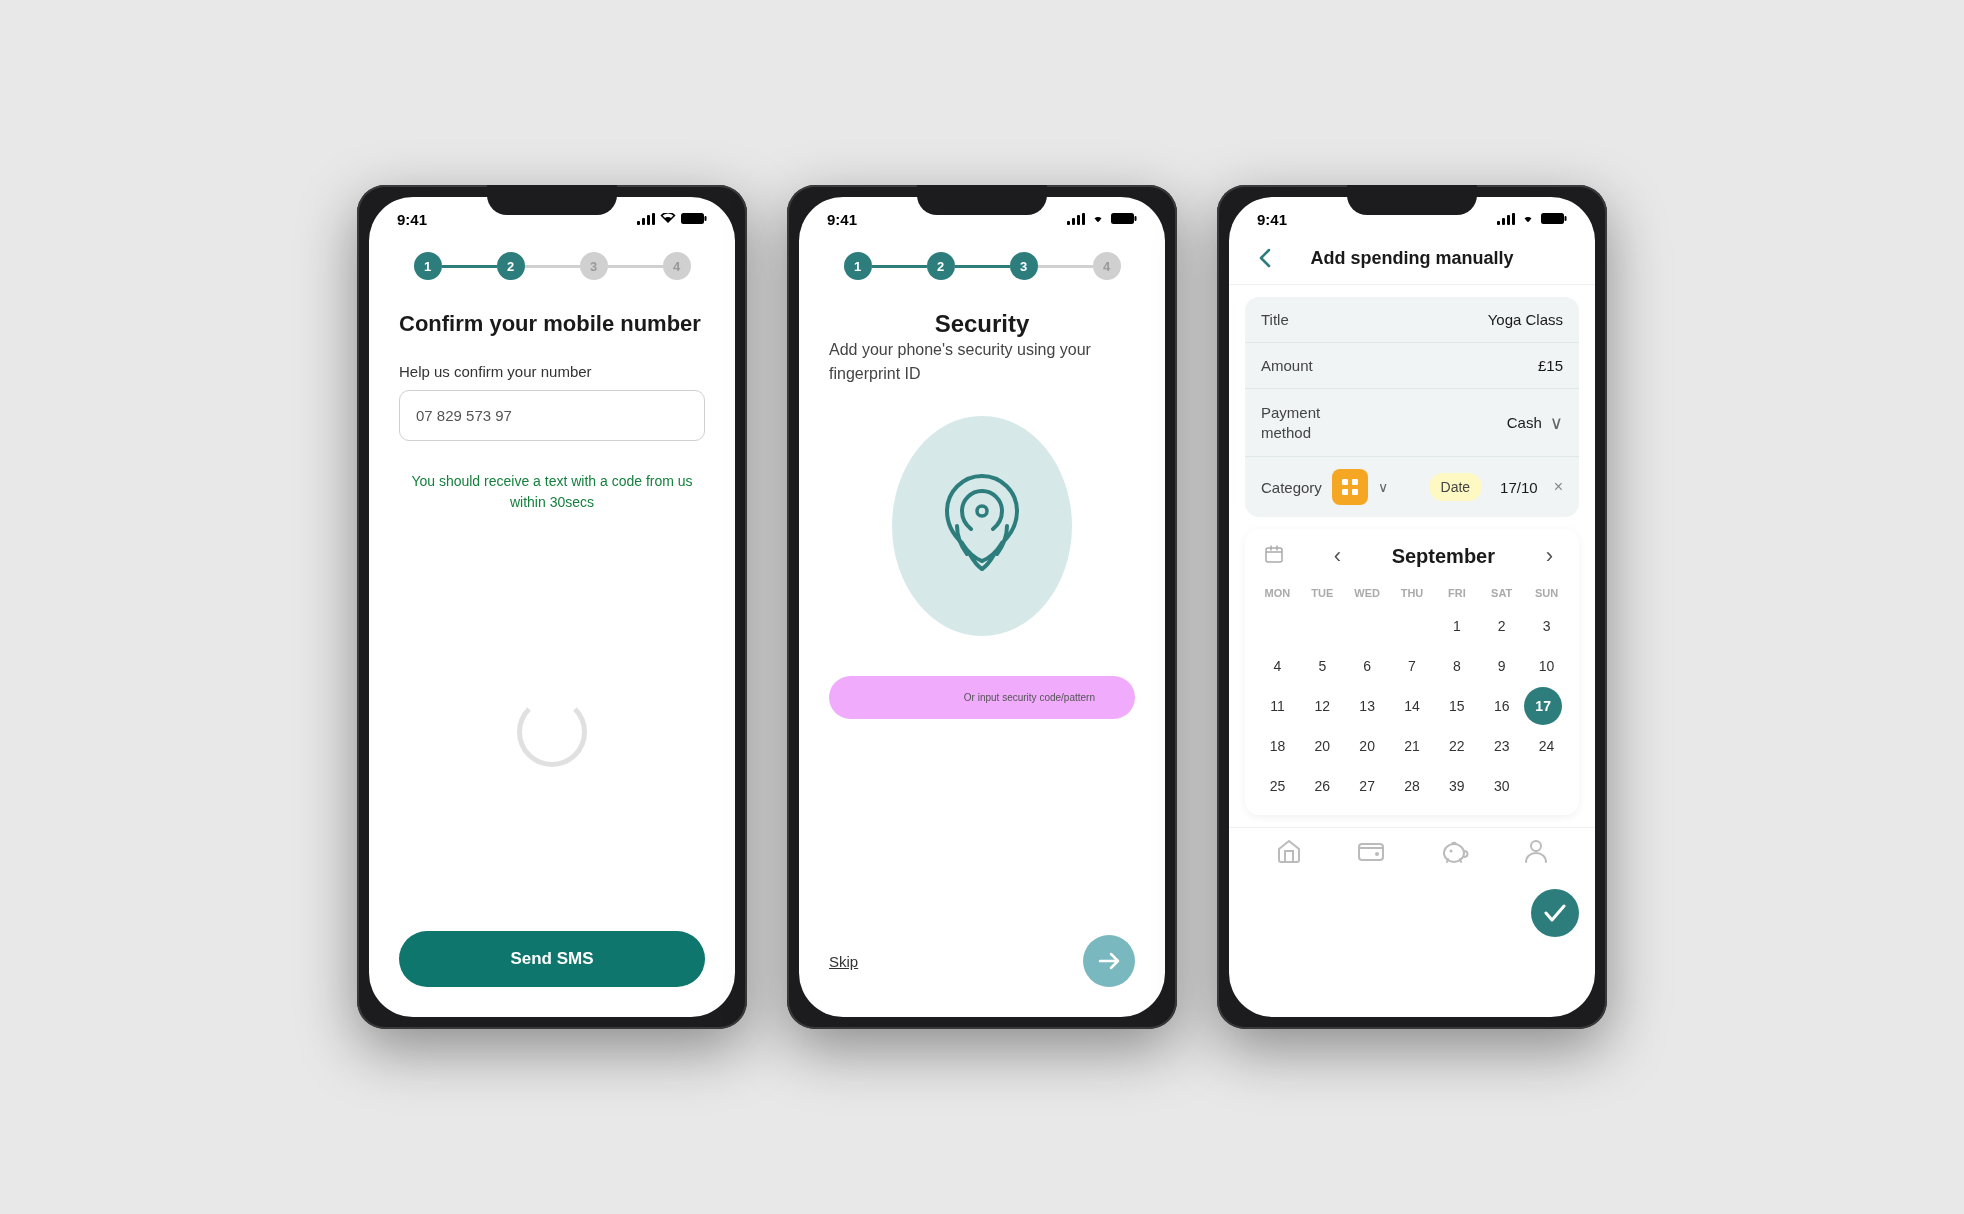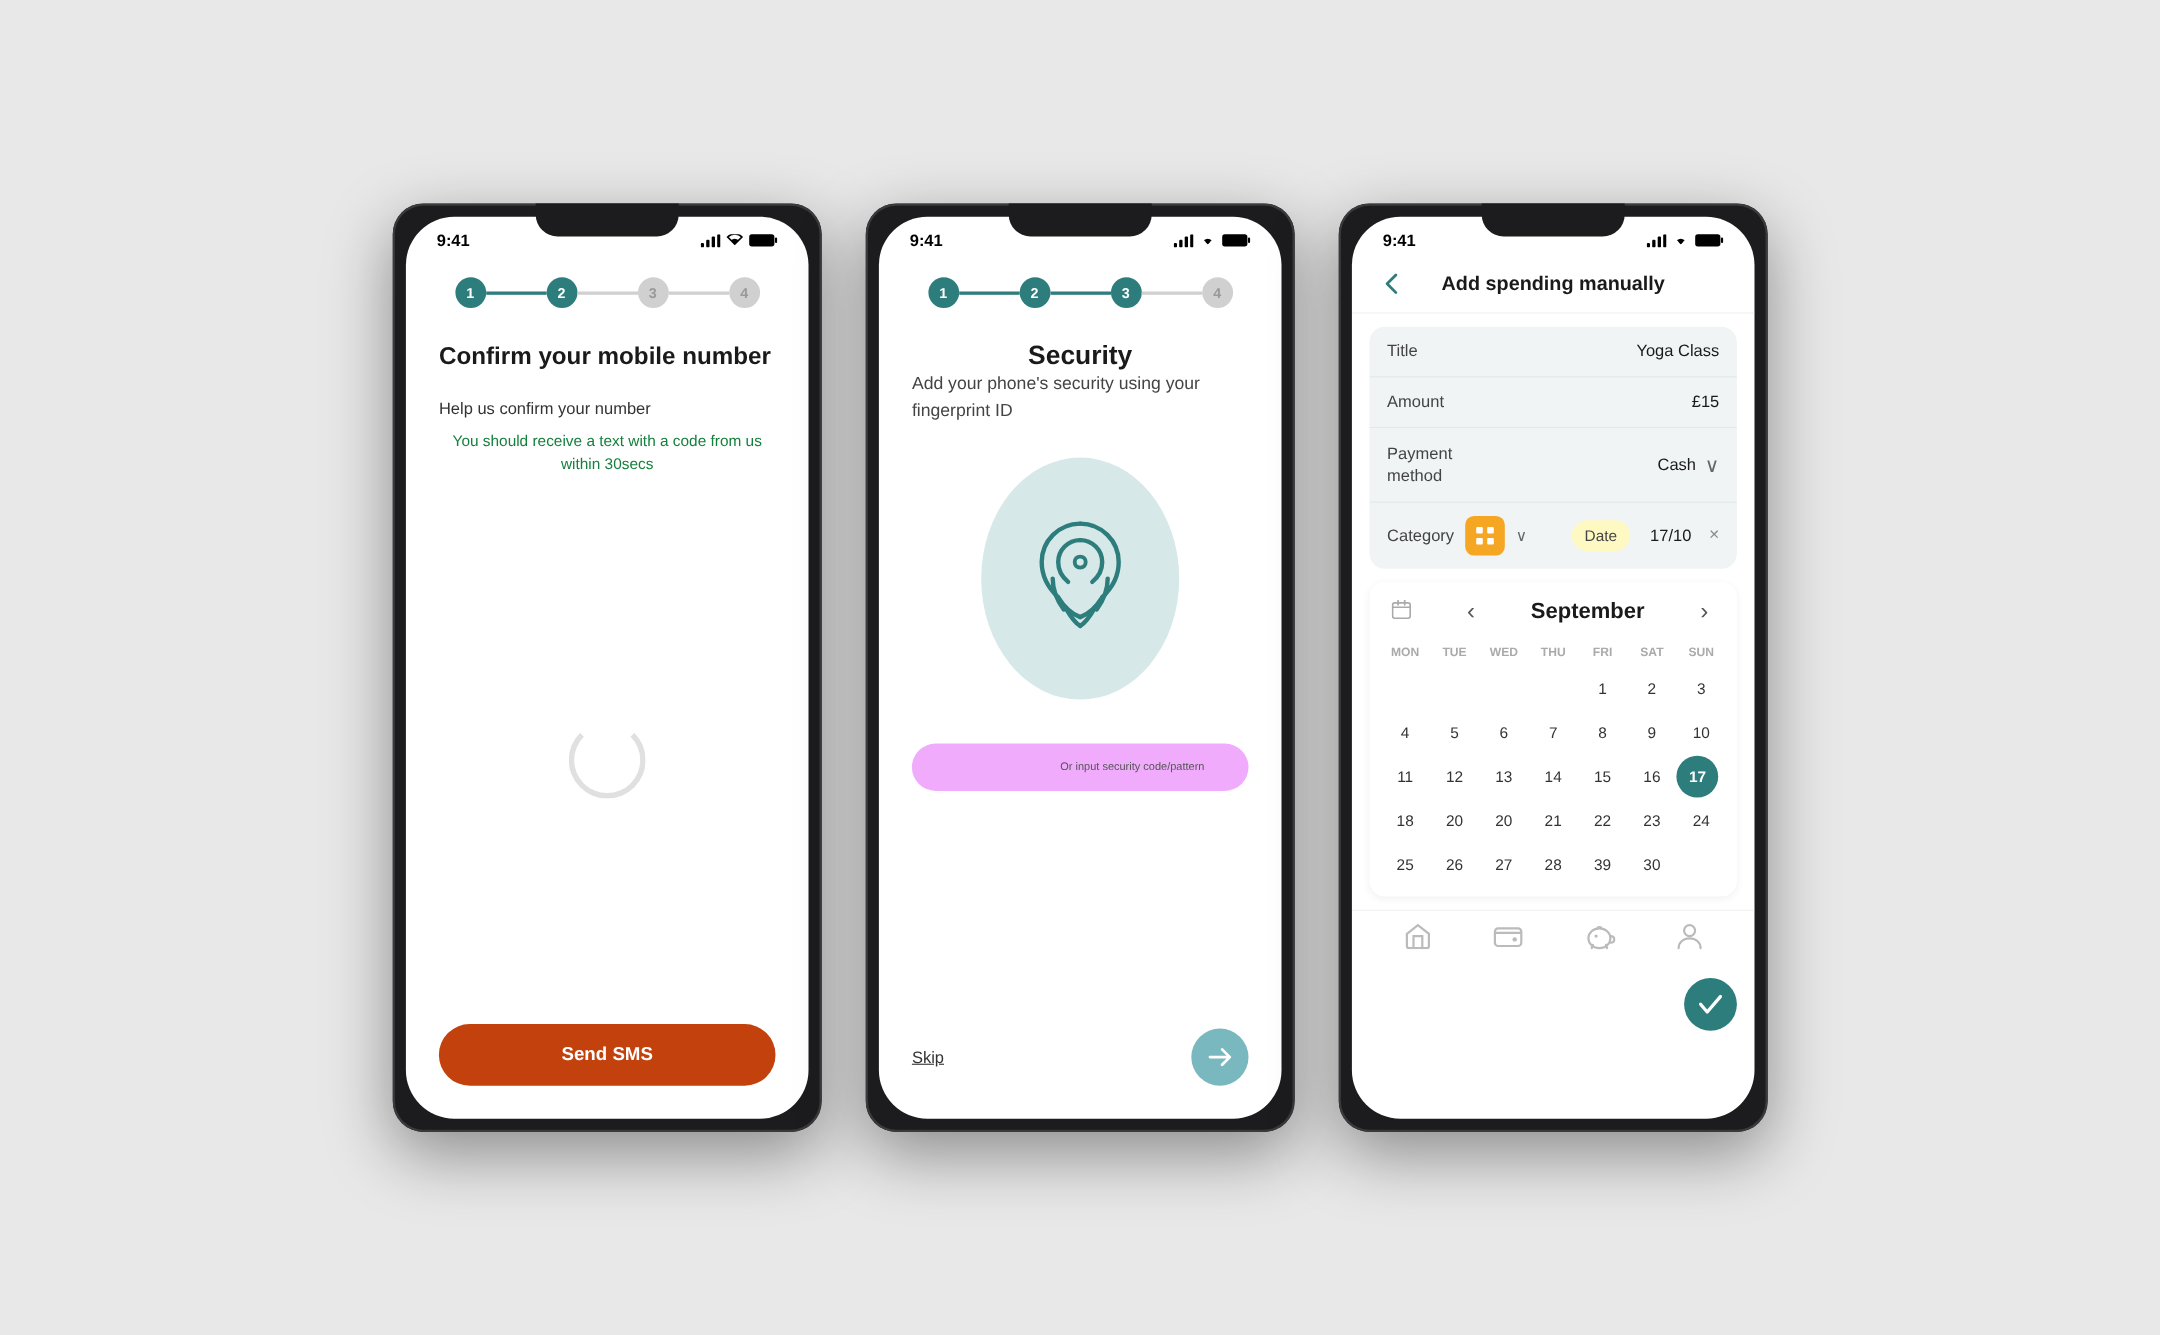--- a/index.html
+++ b/index.html
@@ -138,21 +138,21 @@
       flex: 1;
     }
     .spinner {
       width: 70px;
       height: 70px;
       border: 5px solid #e0e0e0;
       border-top-color: transparent;
       border-radius: 50%;
     }
     .send-btn {
-      background: #c2410c;
+      background: #0f766e;
       color: #fff;
       border-radius: 30px;
       padding: 18px;
       text-align: center;
       font-size: 17px;
       font-weight: 600;
       cursor: pointer;
       margin-top: auto;
     }
 
@@ -463,20 +463,21 @@
           <div class="step-circle active">1</div>
           <div class="step-line active"></div>
           <div class="step-circle active">2</div>
           <div class="step-line inactive"></div>
           <div class="step-circle inactive">3</div>
           <div class="step-line inactive"></div>
           <div class="step-circle inactive">4</div>
         </div>
         <div class="screen-title">Confirm your mobile number</div>
         <div class="label-text">Help us confirm your number</div>
+        <div class="phone-input">07 829 573 97</div>
         <div class="info-text">You should receive a text with a code from us within 30secs</div>
         <div class="spinner-container">
           <div class="spinner"></div>
         </div>
         <div class="send-btn">Send SMS</div>
       </div>
     </div>
   </div>
 </div>
 

